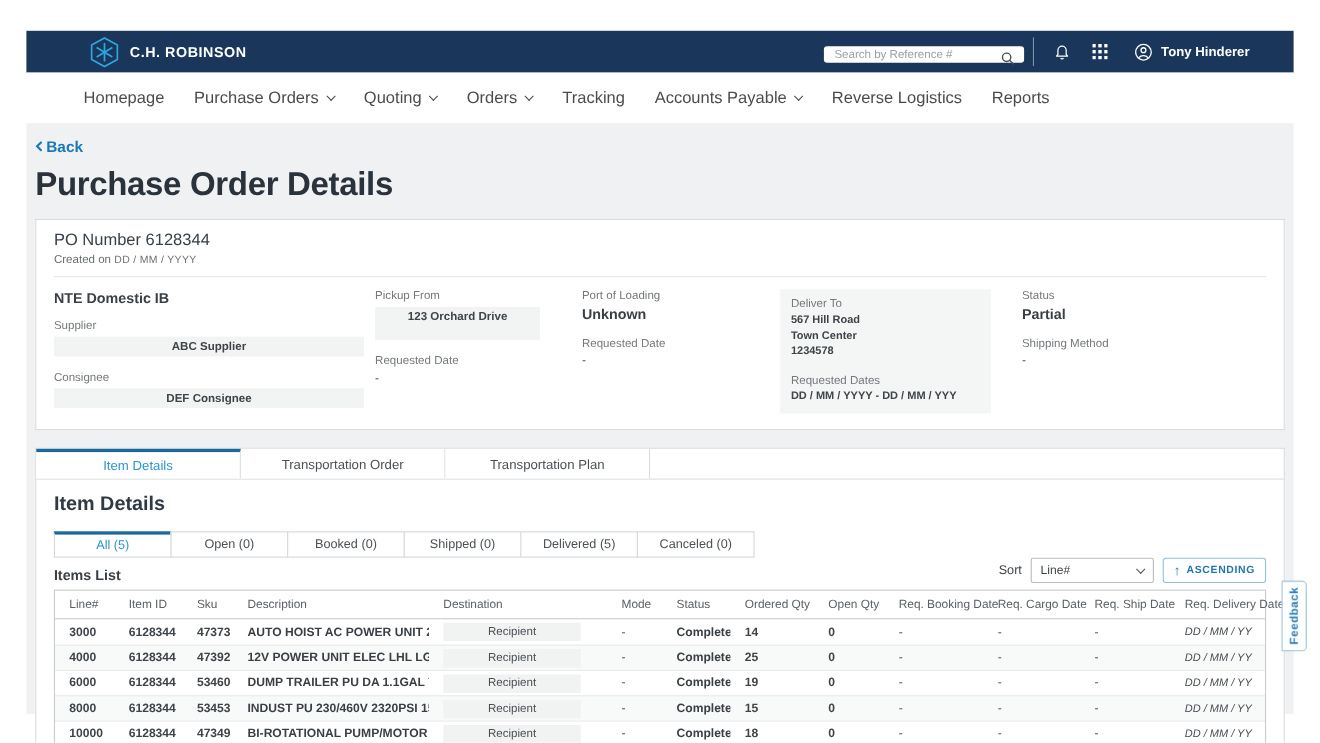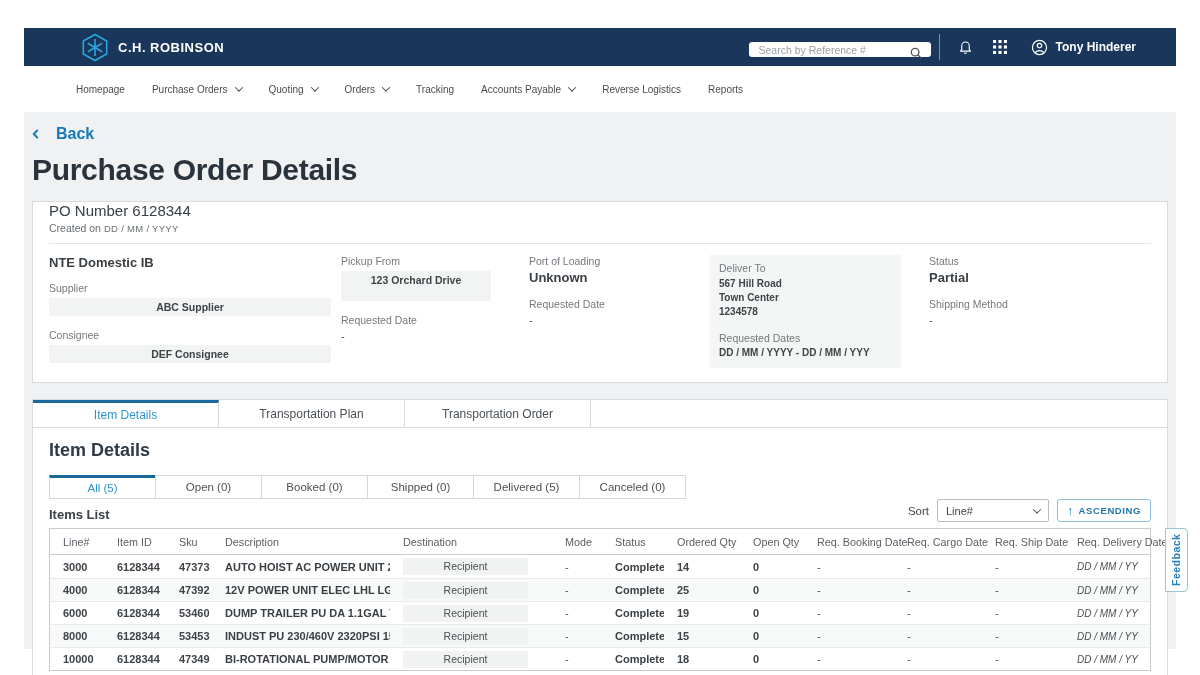--- a/index.html
+++ b/index.html
@@ -18,34 +18,34 @@
   .searchbox input::placeholder { color:#9aa0a5; }
   .searchbox .sicon { position:absolute; right:8px; top:6px; cursor:pointer; }
   .vdiv { width:1px; height:26px; background:rgba(255,255,255,.45); margin:0 14px 0 8px; }
   .icon-btn { background:none; border:none; cursor:pointer; display:flex; align-items:center; padding:4px; }
   .icon-btn + .icon-btn { margin-left:12px; }
   .user { display:flex; align-items:center; gap:8px; margin-left:20px; cursor:pointer; }
   .user-name { color:#fff; font-size:12px; font-weight:700; }
 
   
   .mainnav { height:46px; background:#fff; display:flex; align-items:center; gap:27px; padding-left:52px; }
-  .nav-item { font-size:10px; color:#4c4c4c; display:flex; align-items:center; cursor:pointer; white-space:nowrap; }
+  .nav-item { font-size:15px; color:#4c4c4c; display:flex; align-items:center; cursor:pointer; white-space:nowrap; }
   .chev { display:inline-block; width:6px; height:6px; border-right:1.6px solid #4c4c4c;
           border-bottom:1.6px solid #4c4c4c; transform:rotate(45deg) translate(-1px,-1px); margin-left:8px; }
   .chev.dark { border-color:#555; margin-left:0; }
 
   
   .content { background:#eff1f2; height:537px; padding:13px 8px 0; }
-  .back { display:flex; align-items:center; gap:17px; color:#1779ba; font-size:16px; font-weight:700; cursor:pointer; }
+  .back { display:flex; align-items:center; gap:3px; color:#1779ba; font-size:14px; font-weight:700; cursor:pointer; }
   h1 { font-size:30px; font-weight:700; color:#2a333c; letter-spacing:-.3px; margin:10px 0 14px; }
 
   .card { background:#fff; border:1px solid #d9dbdd; }
 
   
-  .po-card { padding:0 16px 14px; }
+  .po-card { padding:10px 16px 14px; }
   .po-num { font-size:15px; color:#394047; }
   .created { margin-top:3px; font-size:10.5px; color:#6b7074; }
   .created .cval { font-size:9.5px; letter-spacing:.3px; }
   .divider { border-bottom:1px solid #e4e6e8; margin-top:9px; }
   .cols { display:flex; margin-top:11px; }
   .col { }
   .c-order { width:292px; }
   .c-pickup { width:188px; }
   .c-port { width:180px; }
   .c-deliver { width:192px; }
@@ -244,22 +244,22 @@
           <div class="bval">Partial</div>
           <div class="lbl mt">Shipping Method</div>
           <div class="val">-</div>
         </div>
       </div>
     </section>
 
     <section class="card detail-card">
       <div class="tabstrip">
           <div class="tabcell active">Item Details</div>
+          <div class="tabcell">Transportation Order</div>
           <div class="tabcell">Transportation Plan</div>
-          <div class="tabcell">Transportation Order</div>
         </div>
       <div class="detail-body">
         <h2>Item Details</h2>
         <div class="subtabstrip">
             <div class="tabcell active">All (5)</div>
             <div class="tabcell">Open (0)</div>
             <div class="tabcell">Booked (0)</div>
             <div class="tabcell">Shipped (0)</div>
             <div class="tabcell">Delivered (5)</div>
             <div class="tabcell">Canceled (0)</div>

